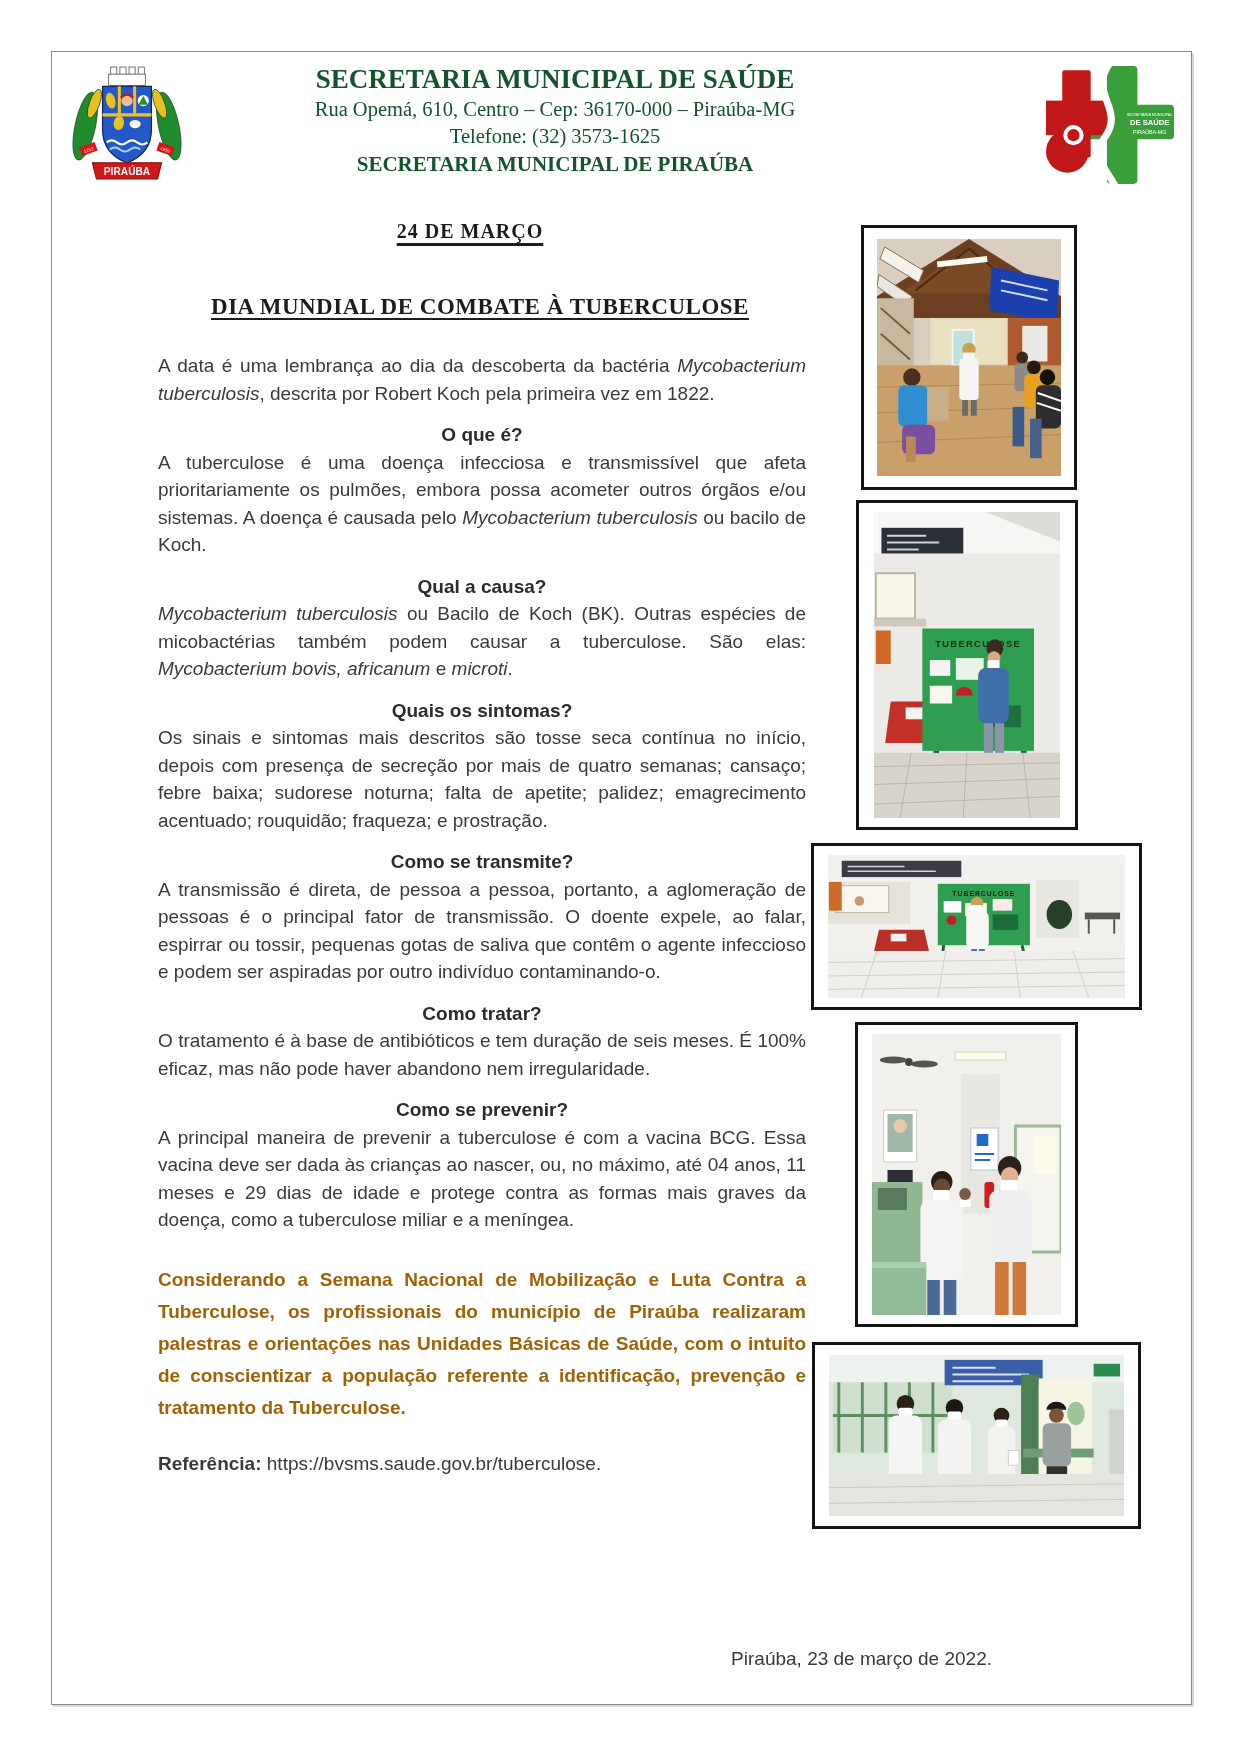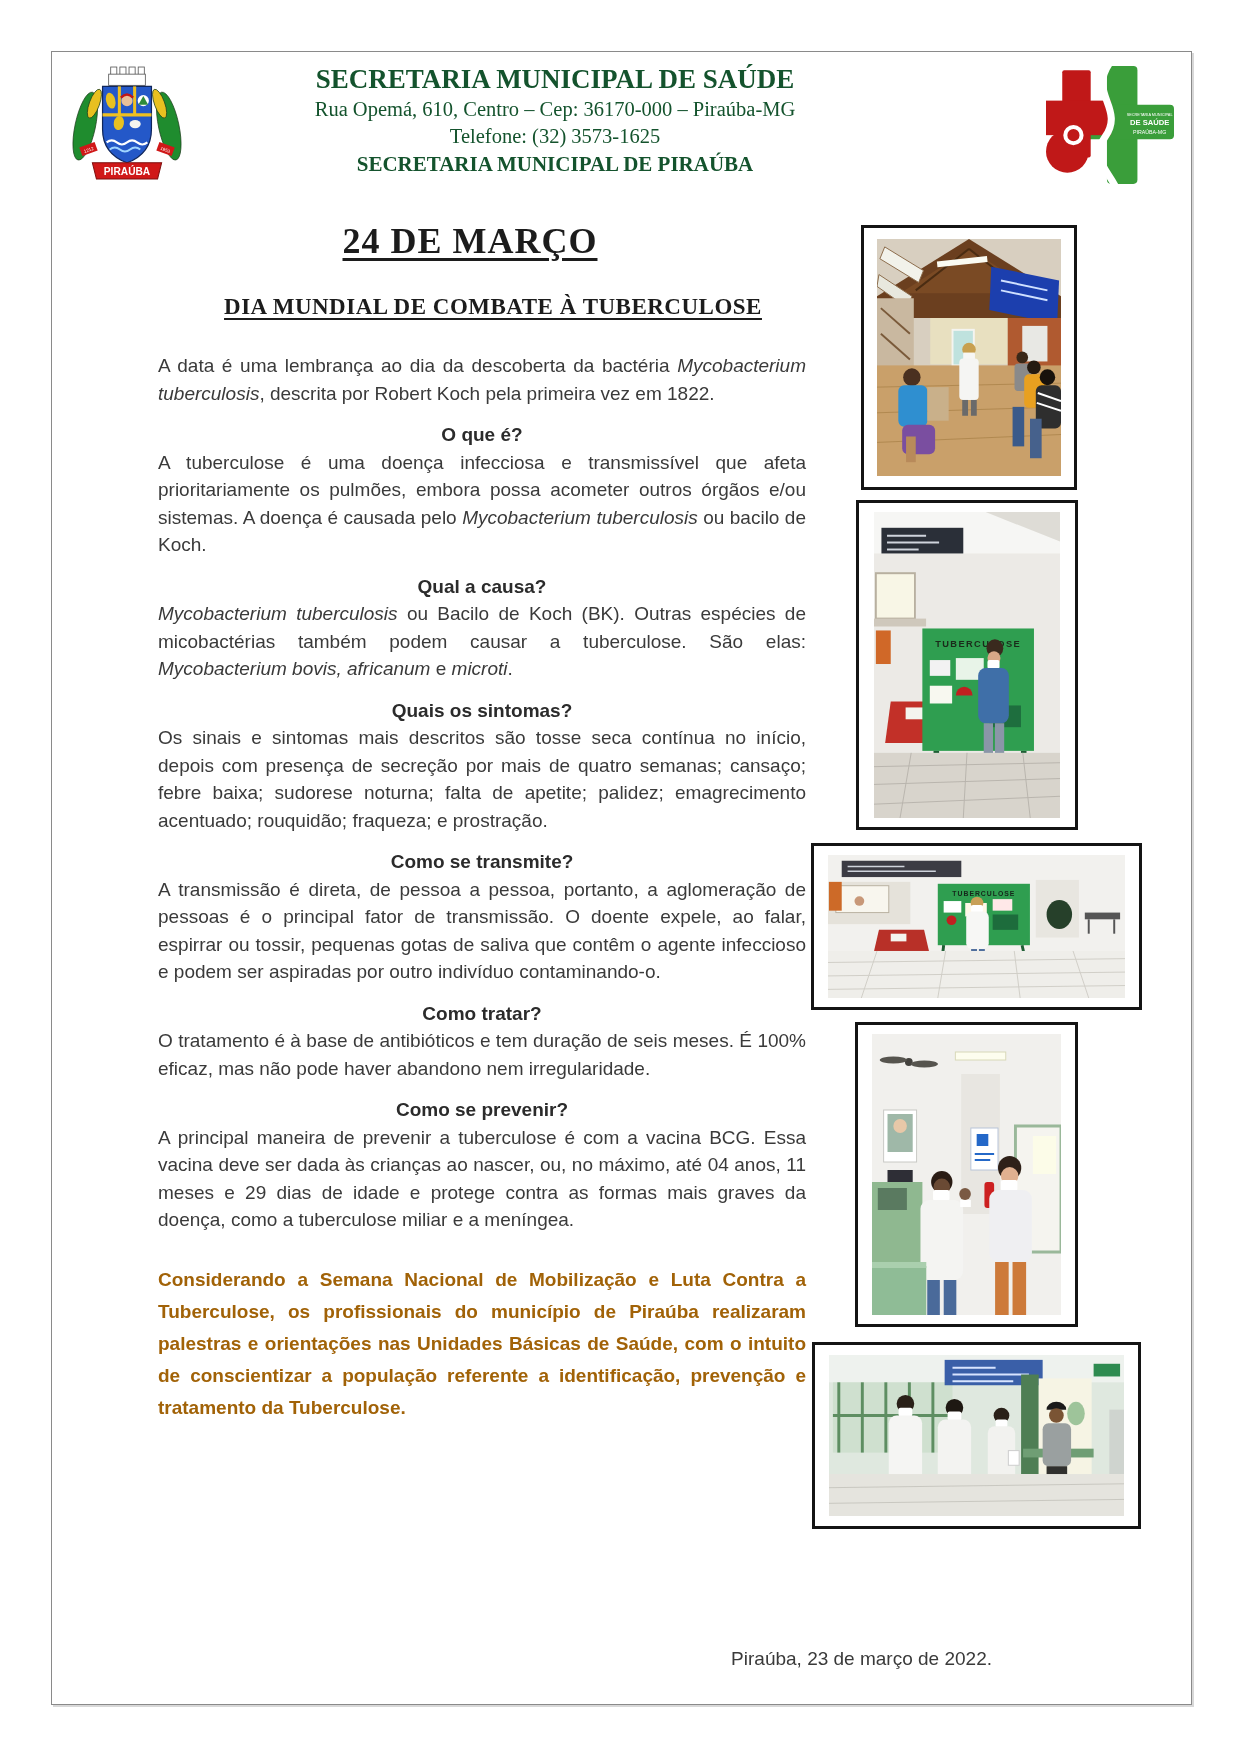--- a/index.html
+++ b/index.html
@@ -19,26 +19,26 @@
     position:absolute; left:200px; top:64px; width:710px; text-align:center;
     font-family:"Liberation Serif","DejaVu Serif",serif; color:#14532d;
   }
   .header-text .h-line1 { font-size:27px; font-weight:bold; line-height:31px; }
   .header-text .h-line2 { font-size:20.5px; line-height:28px; }
   .header-text .h-line3 { font-size:20.5px; line-height:27px; }
   .header-text .h-line4 { font-size:21px; font-weight:bold; line-height:28px; }
   
   .doc-title {
     position:absolute; left:155px; top:220px; width:630px; text-align:center;
-    font-family:"Liberation Serif","DejaVu Serif",serif; font-size:36px; font-weight:bold;
+    font-family:"Liberation Serif","DejaVu Serif",serif; font-size:20px; font-weight:bold;
     color:#1c1c1c; text-decoration:underline; text-decoration-thickness:2.5px; text-underline-offset:5px;
     letter-spacing:1px;
   }
   .doc-subtitle {
-    position:absolute; left:168px; top:294px; width:650px; text-align:center;
+    position:absolute; left:155px; top:294px; width:650px; text-align:center;
     font-family:"Liberation Serif","DejaVu Serif",serif; font-size:23px; font-weight:bold;
     color:#1c1c1c; text-decoration:underline; text-decoration-thickness:2px; text-underline-offset:4px;
     letter-spacing:0.5px;
   }
   
   .article { position:absolute; left:158px; top:352px; width:648px; font-size:19px; line-height:27.5px; color:#3a3a3a; }
   .article p { margin:0; }
   .article .sec-heading { margin-top:14px; font-weight:bold; color:#2b2b2b;text-align:center; }
   .article .body-para.just { text-align:justify; }
   .article .bold-para { font-weight:bold; color:#a16207; line-height:32px; margin-top:30px; }
@@ -130,20 +130,21 @@
       <p class="body-para just"><i>Mycobacterium tuberculosis</i> ou Bacilo de Koch (BK). Outras espécies de micobactérias também podem causar a tuberculose. São elas: <i>Mycobacterium bovis, africanum</i> e <i>microti</i>.</p>
       <p class="sec-heading">Quais os sintomas?</p>
       <p class="body-para just">Os sinais e sintomas mais descritos são tosse seca contínua no início, depois com presença de secreção por mais de quatro semanas; cansaço; febre baixa; sudorese noturna; falta de apetite; palidez; emagrecimento acentuado; rouquidão; fraqueza; e prostração.</p>
       <p class="sec-heading">Como se transmite?</p>
       <p class="body-para just">A transmissão é direta, de pessoa a pessoa, portanto, a aglomeração de pessoas é o principal fator de transmissão. O doente expele, ao falar, espirrar ou tossir, pequenas gotas de saliva que contêm o agente infeccioso e podem ser aspiradas por outro indivíduo contaminando-o.</p>
       <p class="sec-heading">Como tratar?</p>
       <p class="body-para just">O tratamento é à base de antibióticos e tem duração de seis meses. É 100% eficaz, mas não pode haver abandono nem irregularidade.</p>
       <p class="sec-heading">Como se prevenir?</p>
       <p class="body-para just">A principal maneira de prevenir a tuberculose é com a vacina BCG. Essa vacina deve ser dada às crianças ao nascer, ou, no máximo, até 04 anos, 11 meses e 29 dias de idade e protege contra as formas mais graves da doença, como a tuberculose miliar e a meníngea.</p>
       <p class="body-para just bold-para">Considerando a Semana Nacional de Mobilização e Luta Contra a Tuberculose, os profissionais do município de Piraúba realizaram palestras e orientações nas Unidades Básicas de Saúde, com o intuito de conscientizar a população referente a identificação, prevenção e tratamento da Tuberculose.</p>
+      <p class="body-para gap-para"><b>Referência: </b>https://bvsms.saude.gov.br/tuberculose.</p>
     </div>
 
   <div class="footer-date">Piraúba, 23 de março de 2022.</div>
 
   <figure class="photo photo1" style="margin:0">
     <svg viewBox="0 0 190 240" preserveAspectRatio="none">
       <rect x="0" y="0" width="190" height="240" fill="#d8cfc0"></rect>
       <rect x="55" y="55" width="80" height="72" fill="#e8e0c0"></rect>
       <polygon points="0,58 95,0 190,58 190,80 0,80" fill="#6b3f1f"></polygon>
       <polygon points="24,55 95,10 168,55" fill="#7a4a24"></polygon>

